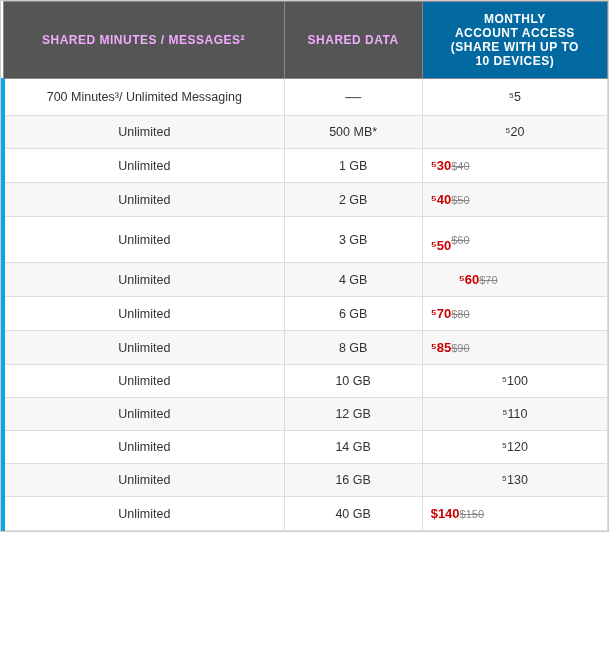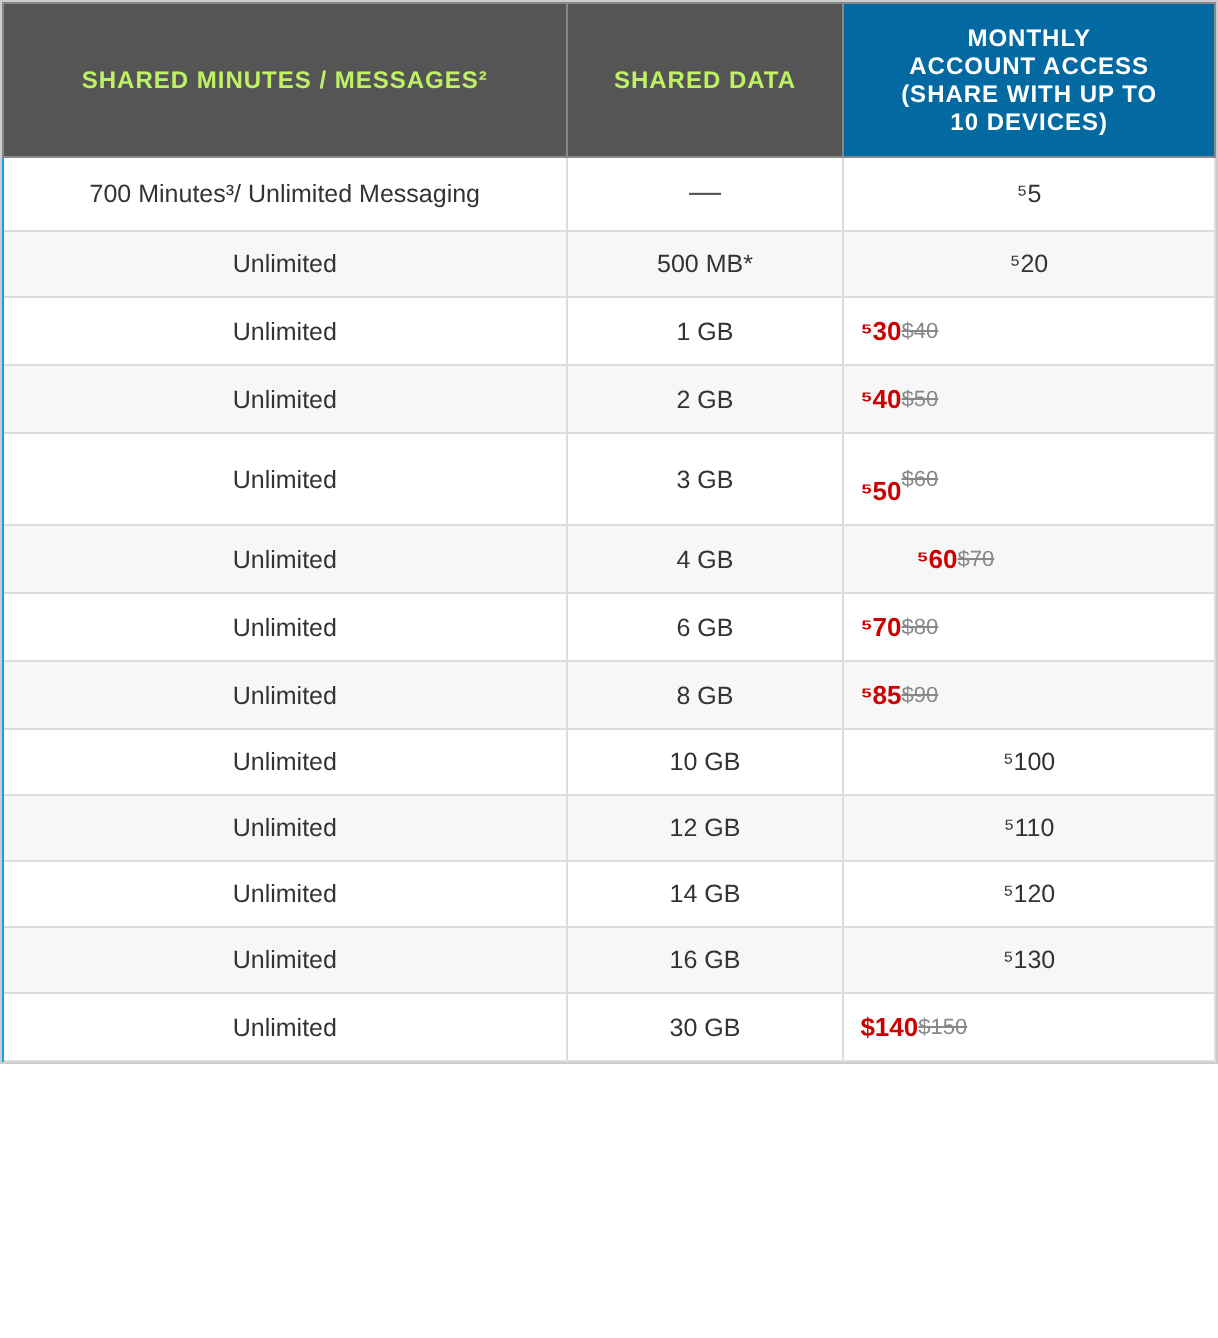--- a/index.html
+++ b/index.html
@@ -15,21 +15,21 @@
     .table-container {
       width: 609px;
       border: 1px solid #ccc;
     }
     table {
       width: 100%;
       border-collapse: collapse;
     }
     thead tr th {
       background-color: #555555;
-      color: #bef264;
+      color: #f0abfc;
       text-align: center;
       font-size: 12px;
       font-weight: bold;
       padding: 10px 8px;
       border: 1px solid #888;
       text-transform: uppercase;
       letter-spacing: 0.5px;
     }
     thead tr th:last-child {
       background-color: #cc0000;
@@ -46,21 +46,21 @@
     }
     tbody td {
       text-align: center;
       padding: 9px 8px;
       font-size: 12.5px;
       color: #333;
       border-right: 1px solid #ddd;
       vertical-align: middle;
     }
     tbody td:first-child {
-      border-left: 1px solid #0ea5e9;
+      border-left: 4px solid #0ea5e9;
     }
     .price-cell {
       color: #333;
     }
     .price-red {
       color: #cc0000;
       font-weight: bold;
     }
     .price-strikethrough {
       color: #888;
@@ -183,21 +183,21 @@
           <td>14 GB</td>
           <td class="price-cell"><span>⁵120</span></td>
         </tr>
         <tr>
           <td>Unlimited</td>
           <td>16 GB</td>
           <td class="price-cell"><span>⁵130</span></td>
         </tr>
         <tr>
           <td>Unlimited</td>
-          <td>30 GB</td>
+          <td>40 GB</td>
           <td class="price-cell">
             <div class="price-block">
               <span class="price-red" style="font-size: 13px;">$140</span>
               <span class="price-strikethrough">$150</span>
             </div>
           </td>
         </tr>
       </tbody>
   </table>
 </div>

